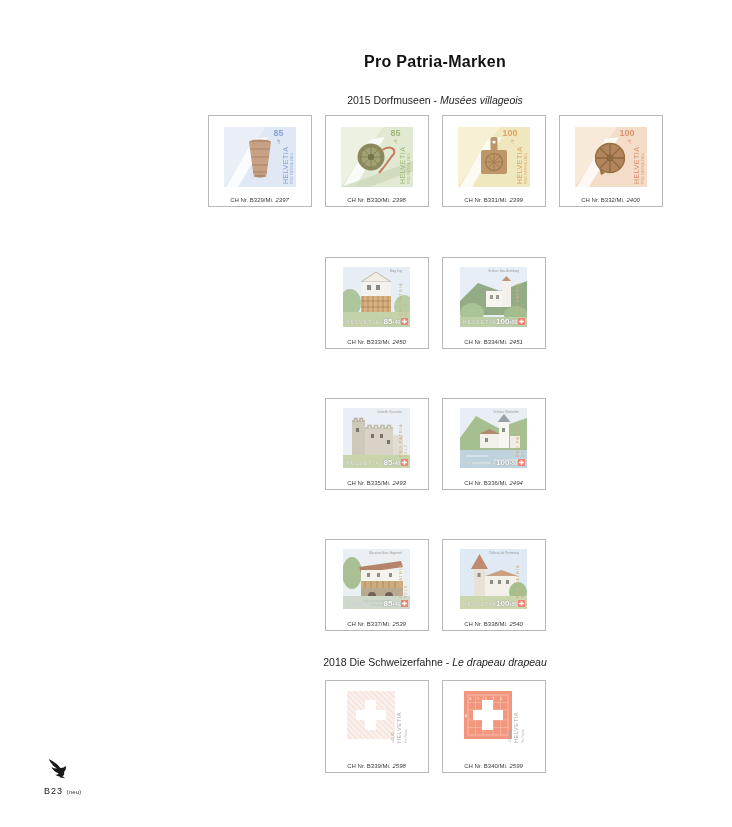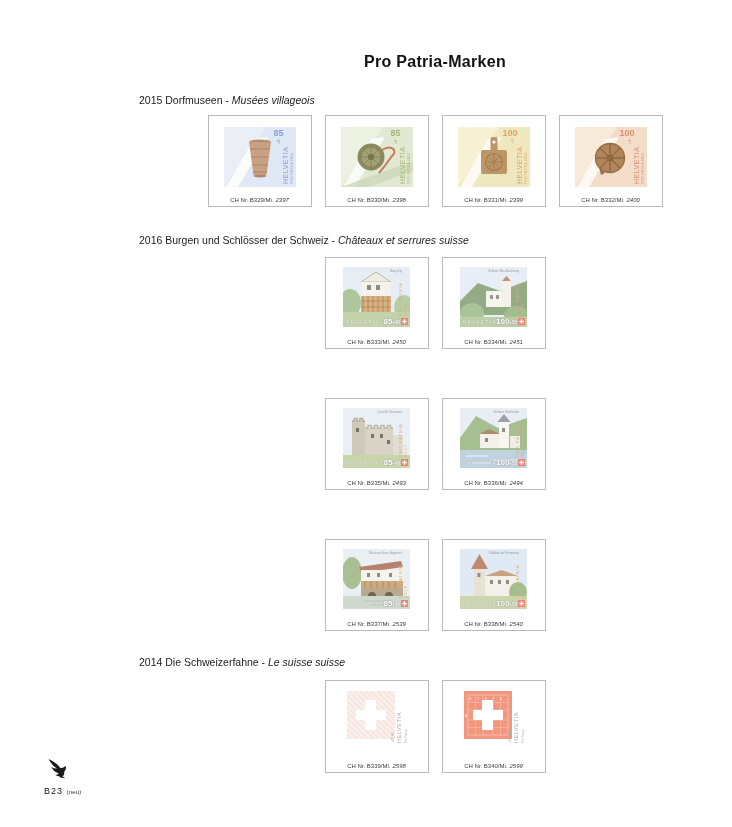--- a/index.html
+++ b/index.html
@@ -2,21 +2,21 @@
 <html><head>
 <meta charset="utf-8">
 <style>
   html,body { margin:0; padding:0; background:#fff; }
   .page { position:relative; width:732px; height:827px; background:#fff;
           font-family:"Liberation Sans", sans-serif; overflow:hidden; }
   .content { position:absolute; left:139px; top:0; width:592px; height:100%; }
 
   .page-title { position:absolute; top:53px; left:0; width:100%; text-align:center;
                 font-size:16px; font-weight:bold; color:#121212; letter-spacing:.3px; }
-  .section-heading { position:absolute; left:0; width:100%; text-align:left;
+  .section-heading { position:absolute; left:0; width:100%; text-align:center;
                      font-size:10.5px; color:#1c1c1c; }
   .section-heading .it { font-style:italic; }
 
   .stamp-row { position:absolute; left:0; width:100%; display:flex; justify-content:center; gap:13px; }
   .stamp-box { box-sizing:border-box; width:104px; border:1px solid #b9b9b9; background:#fff;
                display:flex; flex-direction:column; align-items:center; }
   .h92 { height:92px; } .h93 { height:93px; }
   .caption { margin-top:auto; margin-bottom:3px; font-size:6px; color:#3a3a3a; white-space:nowrap; }
   .caption .mi { font-style:italic; margin-left:2px; }
 
@@ -171,23 +171,20 @@
           <span class="vert helv2015 c-red">HELVETIA</span>
           <span class="vert ser2015 c-red">PRO PATRIA 2015</span>
         </div>
       </div>
       <div class="caption">
         <span>CH Nr. B332/Mi.</span><span class="mi">2400</span>
       </div>
     </div>
   </div>
 
-  <div class="section-heading" style="top:234px;">
-    <span>2016 Burgen und Schlösser der Schweiz - </span><span class="it">Châteaux et serrures suisse</span>
-  </div>
 
   <div class="stamp-row" style="top:257px;">
 
     <div class="stamp-box h92">
       <div class="stamp scastle">
         <svg class="art" width="67" height="60" viewBox="0 0 67 60">
           <rect width="67" height="60" fill="#e6edf4"></rect>
           <ellipse cx="7" cy="36" rx="11" ry="14" fill="#aec69c"></ellipse>
           <ellipse cx="61" cy="40" rx="10" ry="12" fill="#b7cda4"></ellipse>
           <polygon points="18,15 33,5 48,15" fill="#efede5" stroke="#b0a896" stroke-width="0.8"></polygon>
@@ -361,21 +358,21 @@
               <path d="M3.5 1.2 V5.8 M1.2 3.5 H5.8" stroke="#fff" stroke-width="1.4"></path>
         </svg>
       </div>
       <div class="caption">
         <span>CH Nr. B338/Mi.</span><span class="mi">2540</span>
       </div>
     </div>
   </div>
 
   <div class="section-heading" style="top:656px;">
-    <span>2014 Die Schweizerfahne - </span><span class="it">Le suisse suisse</span>
+    <span>2018 Die Schweizerfahne - </span><span class="it">Le drapeau drapeau</span>
   </div>
 
   <div class="stamp-row" style="top:680px;">
 
     <div class="stamp-box h93">
       <div class="stamp sflag">
         <div class="flag flag-l">
           <div class="cbar-v"></div>
           <div class="cbar-h"></div>
         </div>

